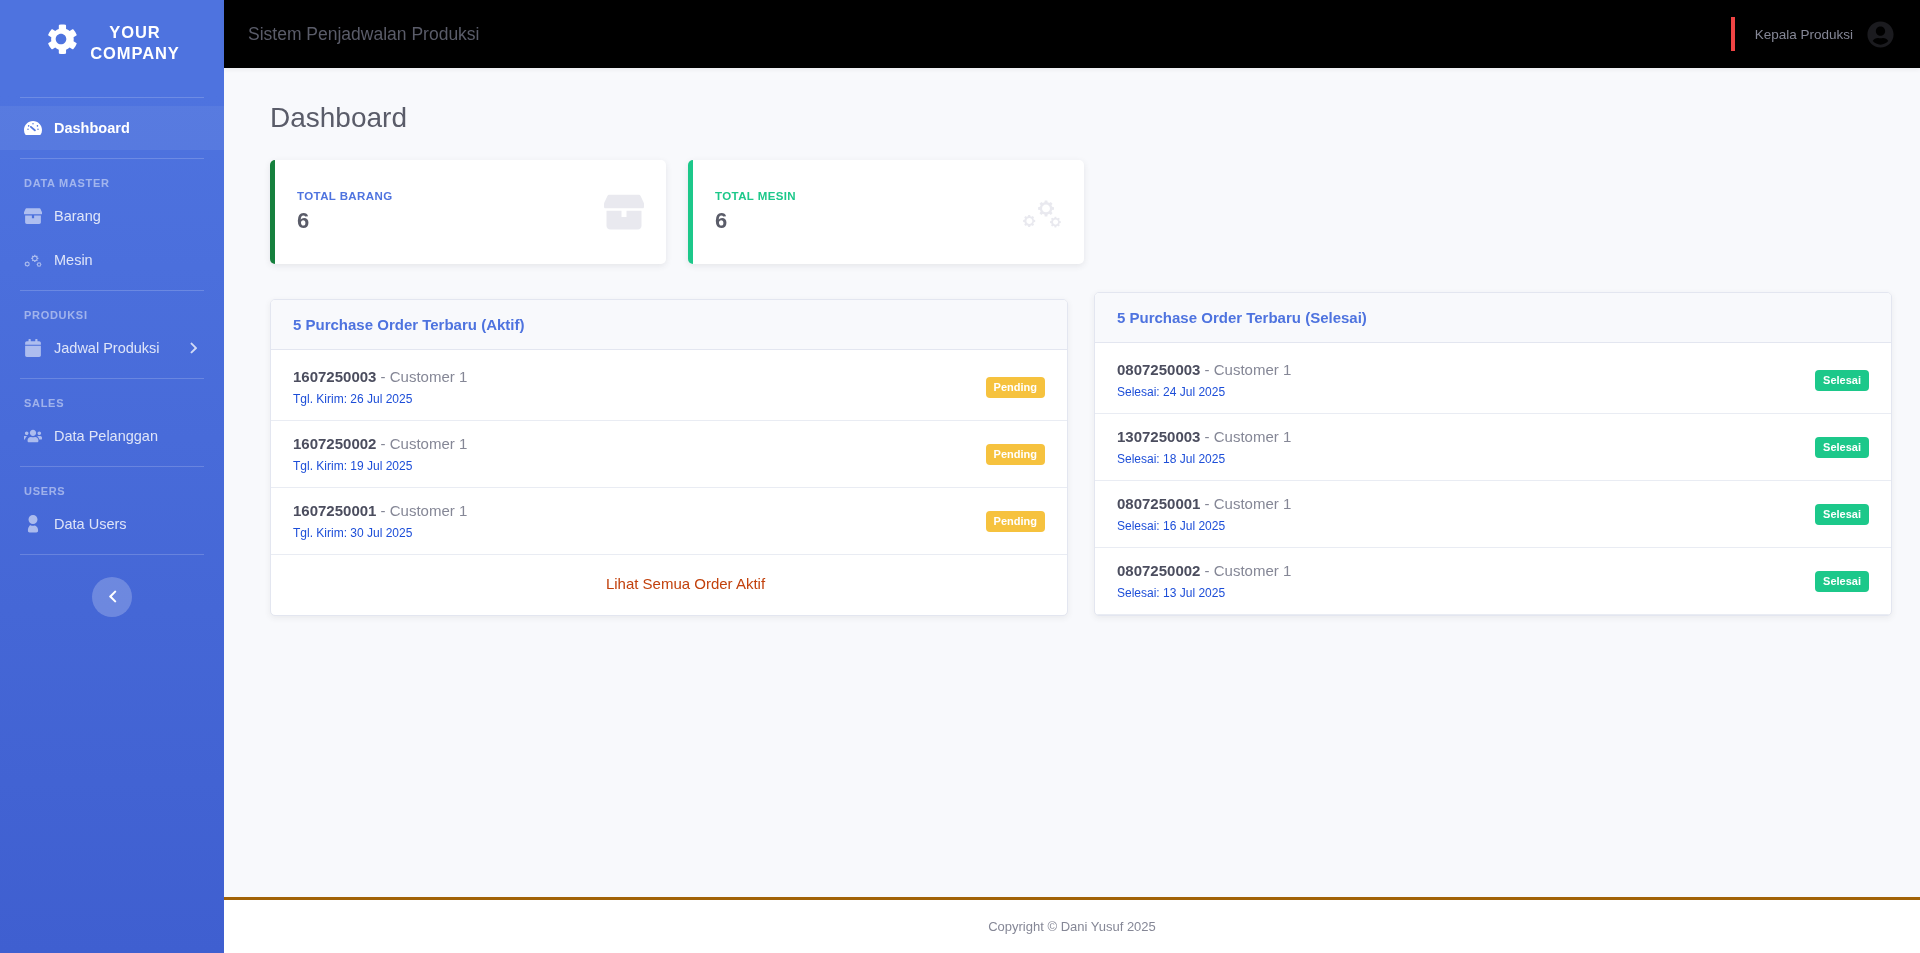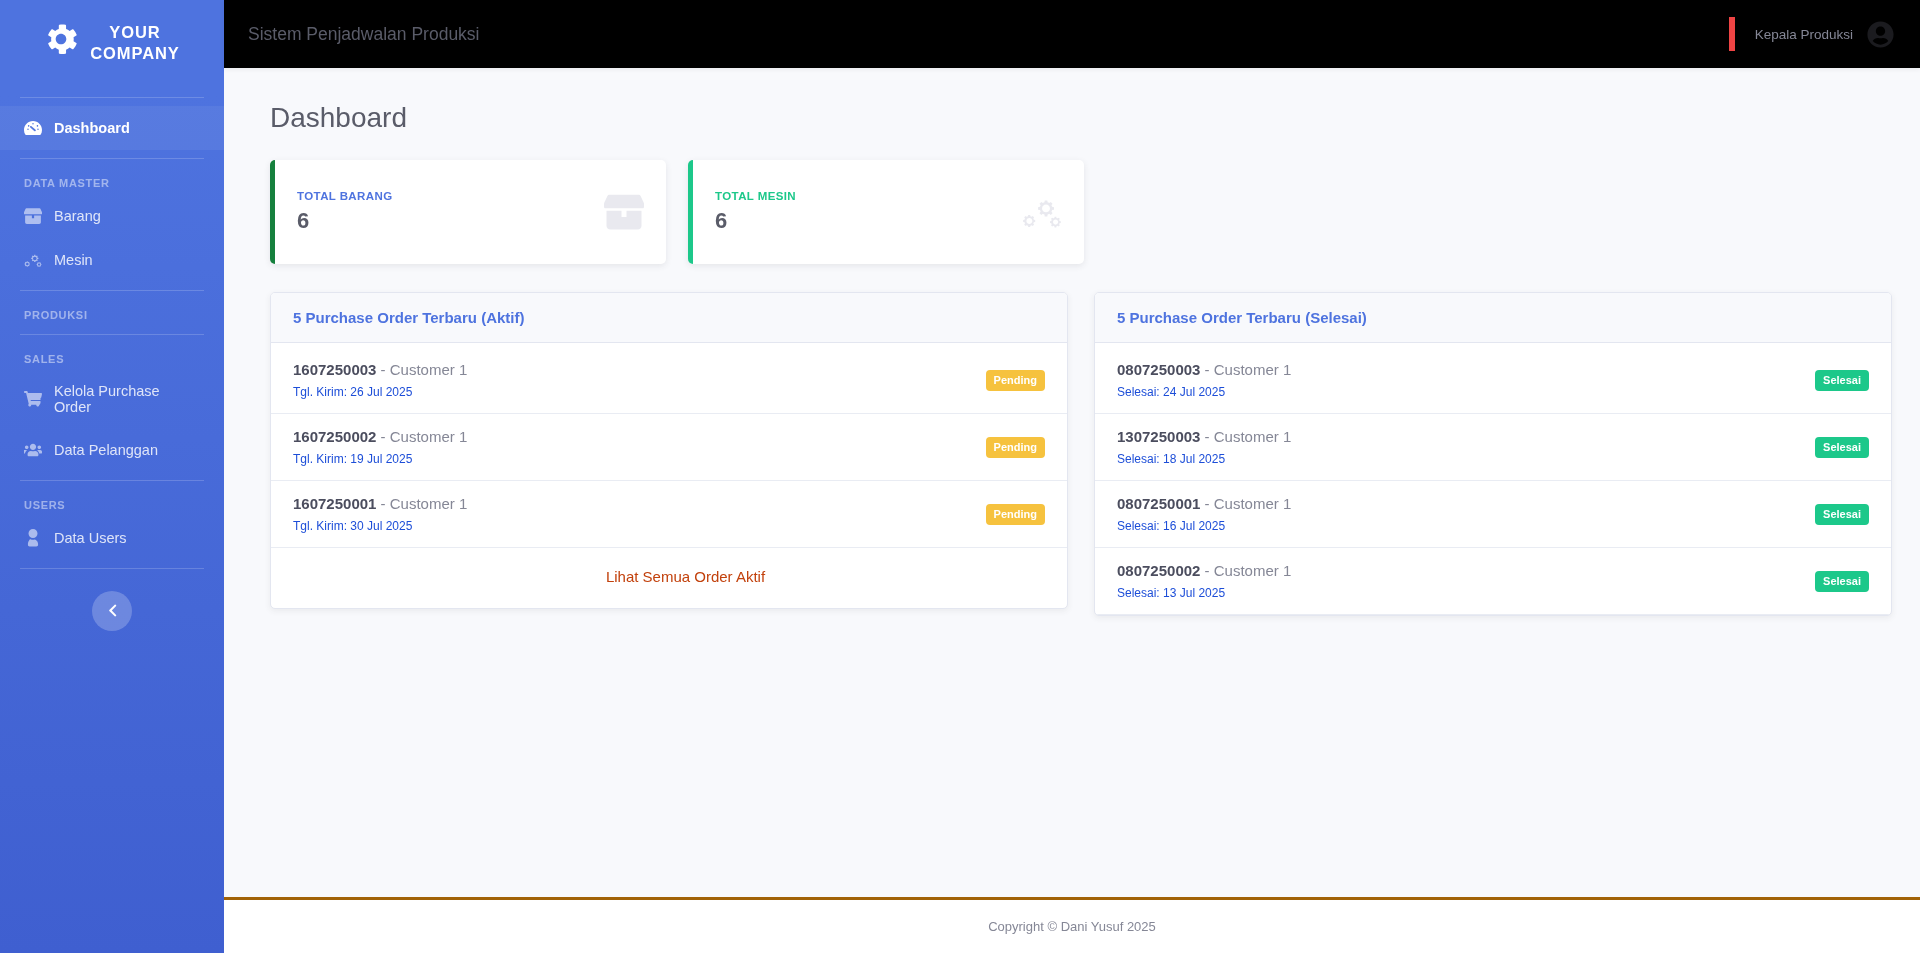--- a/index.html
+++ b/index.html
@@ -87,21 +87,21 @@
     flex: 0 0 68px;
     background: #000000;
     display: flex;
     align-items: center;
     padding: 0 26px 0 18px;
     box-shadow: 0 2px 4px rgba(58,59,69,0.06);
     position: relative;
     z-index: 3;
   }
   .topbar-title { font-size: 17.5px; color: #5a5c69; font-weight: 400; padding-left: 6px; }
-  .topbar-right { margin-left: auto; display: flex; align-items: center; gap: 14px; padding-left: 20px; border-left: 6px solid #ef4444; height: 34px; }
+  .topbar-right { margin-left: auto; display: flex; align-items: center; gap: 14px; padding-left: 20px; border-left: 4px solid #ef4444; height: 34px; }
   .user-name { font-size: 13.5px; color: #858796; }
   .avatar { width: 27px; height: 27px; display: block; }
   .avatar svg { width: 27px; height: 27px; display: block; fill: #1b1b1f; }
 
   .content { flex: 1 1 auto; padding: 24px 28px 0 28px; overflow: hidden; }
   .page-title { font-size: 28px; color: #5a5c69; font-weight: 400; margin: 10px 0 26px 18px; }
 
   
   .stats { display: flex; gap: 22px; margin: 0 0 28px 18px; }
   .stat-card {
@@ -116,21 +116,21 @@
     min-height: 104px;
   }
   .stat-card.green { border-left-color: #1cc88a; }
   .stat-label { font-size: 11.5px; font-weight: 700; letter-spacing: 0.4px; color: #4e73df; text-transform: uppercase; margin-bottom: 6px; }
   .stat-card.green .stat-label { color: #1cc88a; }
   .stat-value { font-size: 22px; font-weight: 700; color: #5a5c69; }
   .stat-icon { margin-left: auto; opacity: 0.30; }
   .stat-icon svg { width: 40px; height: 40px; fill: #b7b9cc; display: block; }
 
   
-  .panels { display: flex; gap: 26px; margin-left: 18px; align-items: flex-start; }
+  .panels { display: flex; gap: 26px; margin-left: 18px; align-items: flex-end; }
   .panel {
     flex: 1 1 0;
     background: #fff;
     border: 1px solid #e3e6f0;
     border-radius: 5px;
     box-shadow: 0 2px 6px rgba(58,59,69,0.08);
     overflow: hidden;
   }
   .panel-head {
     background: #f8f9fc;
@@ -224,32 +224,37 @@
         <svg viewBox="0 0 640 512">
             <path d="M512 219v-41l-30-5c-3-9-6-17-11-25l18-25-29-29-25 18c-8-5-16-8-25-11l-5-30h-41l-5 30c-9 3-17 6-25 11l-25-18-29 29 18 25c-5 8-8 16-11 25l-30 5v41l30 5c3 9 6 17 11 25l-18 25 29 29 25-18c8 5 16 8 25 11l5 30h41l5-30c9-3 17-6 25-11l25 18 29-29-18-25c5-8 8-16 11-25l30-5zm-128 42c-35 0-63-28-63-62s28-62 63-62 63 28 63 62-28 62-63 62zM211 384l-22-4c-2-7-5-13-8-19l13-19-22-22-19 13c-6-3-12-6-19-8l-4-22h-31l-4 22c-7 2-13 5-19 8l-19-13-22 22 13 19c-3 6-6 12-8 19l-22 4v31l22 4c2 7 5 13 8 19l-13 19 22 22 19-13c6 3 12 6 19 8l4 22h31l4-22c7-2 13-5 19-8l19 13 22-22-13-19c3-6 6-12 8-19l22-4v-31zm-93 63c-26 0-47-21-47-47s21-47 47-47 47 21 47 47-21 47-47 47zM621 403l-20-4c-2-6-4-12-7-17l11-17-19-19-17 11c-5-3-11-5-17-7l-4-20h-27l-4 20c-6 2-12 4-17 7l-17-11-19 19 11 17c-3 5-5 11-7 17l-20 4v27l20 4c2 6 4 12 7 17l-11 17 19 19 17-11c5 3 11 5 17 7l4 20h27l4-20c6-2 12-4 17-7l17 11 19-19-11-17c3-5 5-11 7-17l20-4v-27zm-84 55c-23 0-41-19-41-41s18-41 41-41 41 19 41 41-18 41-41 41z"></path>
           </svg>
       </span>
       <span>Mesin</span>
     </a>
 
     <div class="side-divider"></div>
     <div class="nav-heading">PRODUKSI</div>
 
+    <a class="nav-item">
+      <span class="ic">
+        <svg viewBox="0 0 448 512">
+            <path d="M0 464c0 26 21 48 48 48h352c27 0 48-22 48-48V192H0v272zM448 112c0-26-21-48-48-48h-48V16c0-9-7-16-16-16h-32c-9 0-16 7-16 16v48H160V16c0-9-7-16-16-16h-32c-9 0-16 7-16 16v48H48C21 64 0 86 0 112v48h448v-48z"></path>
+          </svg>
+      </span>
+      <span>Jadwal Produksi</span>
+      <span class="chev">
+        <svg viewBox="0 0 320 512">
+            <path d="M285 273L73 485c-9 9-25 9-34 0l-23-23c-9-9-9-24 0-34l171-172L16 85c-9-10-9-25 0-34l23-23c9-9 25-9 34 0l212 212c9 9 9 24 0 33z"></path>
+          </svg>
+      </span>
+    </a>
 
     <div class="side-divider"></div>
     <div class="nav-heading">SALES</div>
 
-    <a class="nav-item">
-      <span class="ic">
-        <svg viewBox="0 0 576 512">
-            <path d="M528 288H213l6 32h290c16 0 27 14 24 29l-16 69c-3 11-13 18-24 18H176c-11 0-21-7-24-18L67 64H24C11 64 0 53 0 40V24C0 11 11 0 24 0h67c11 0 21 8 23 19l11 45h427c16 0 27 15 24 30l-23 107c-2 11-12 19-24 19zM232 448c0 27-21 48-48 48s-48-21-48-48 21-48 48-48 48 21 48 48zm256 0c0 27-21 48-48 48s-48-21-48-48 21-48 48-48 48 21 48 48z"></path>
-          </svg>
-      </span>
-      <span>Kelola Purchase Order</span>
-    </a>
 
     <a class="nav-item">
       <span class="ic">
         <svg viewBox="0 0 640 512">
             <path d="M96 224c35 0 64-29 64-64s-29-64-64-64-64 29-64 64 29 64 64 64zm448 0c35 0 64-29 64-64s-29-64-64-64-64 29-64 64 29 64 64 64zm32 32h-64c-18 0-34 7-46 18 41 22 70 62 76 110h66c18 0 32-14 32-32v-32c0-35-29-64-64-64zm-256 0c62 0 112-50 112-112S382 32 320 32 208 82 208 144s50 112 112 112zm77 32h-8c-21 10-44 16-69 16s-48-6-69-16h-8c-64 0-116 52-116 116v29c0 27 21 48 48 48h290c27 0 48-21 48-48v-29c0-64-52-116-116-116zM110 274c-12-11-28-18-46-18H0c-35 0-64 29-64 64v32c0 18 14 32 32 32h66c6-48 35-88 76-110z"></path>
           </svg>
       </span>
       <span>Data Pelanggan</span>
     </a>
 

